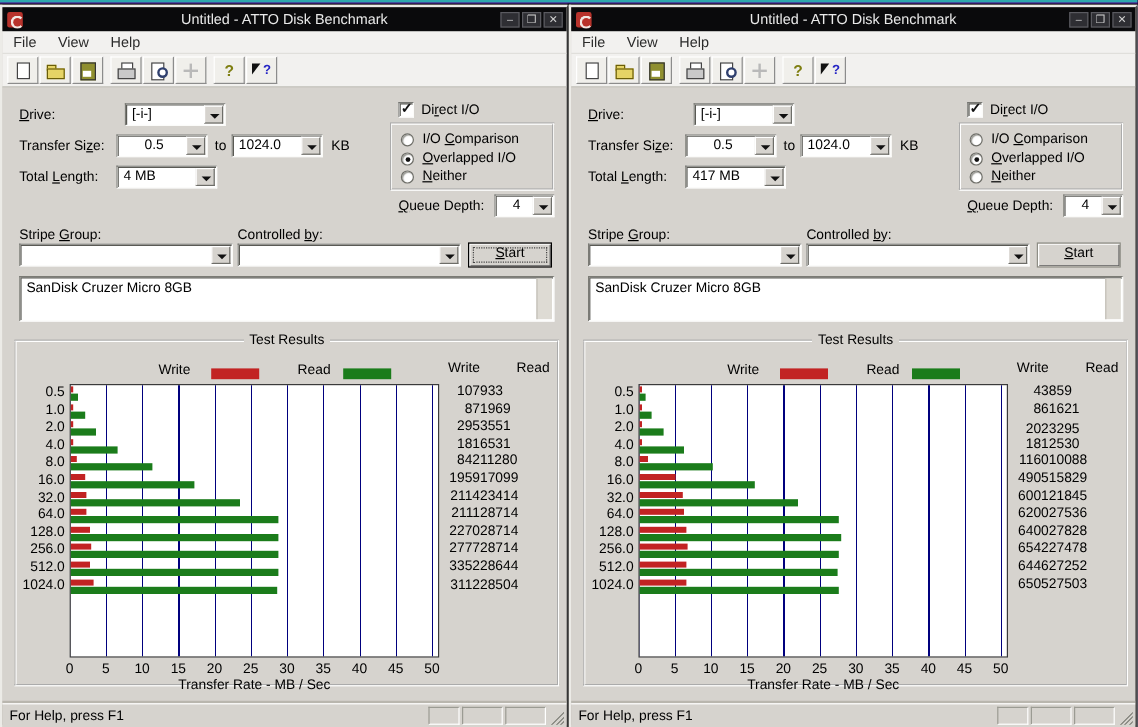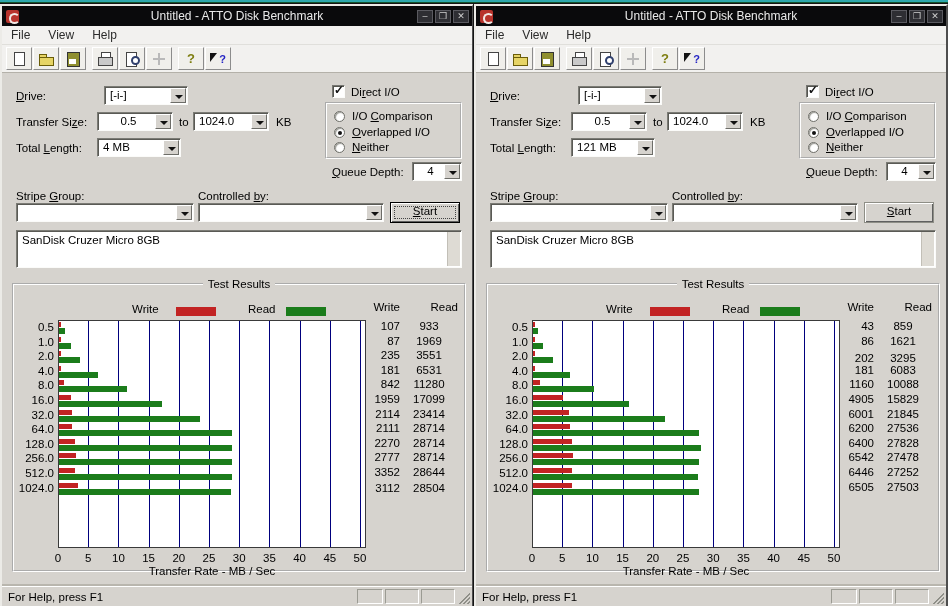--- a/index.html
+++ b/index.html
@@ -1,18 +1,18 @@
 <!DOCTYPE html>
 <html style="--grid: #00007d; --titlebar: #0a0a0c; --face: #d6d3ce; --teal: #2ea8ad;"><head>
 <meta charset="utf-8">
 <style>
   * { margin:0; padding:0; box-sizing:border-box; }
   html,body { width:948px; height:606px; overflow:hidden; }
   body { background:#000; font-family:"Liberation Sans", sans-serif; font-size:11.5px; color:#000; }
-  #desktop { position:relative; width:948px; height:606px; background:#14532d; border-top:2px solid var(--teal,#2ea8ad); }
+  #desktop { position:relative; width:948px; height:606px; background:#4c1d95; border-top:2px solid var(--teal,#2ea8ad); }
 
   .window { position:absolute; top:2px; width:474px; height:604px; background:var(--face,#d6d3ce);
             border:2px solid; border-color:#ecebe7 #4e4e4e #4e4e4e #ecebe7; box-shadow:0 0 0 1px #141414; }
 
   
   .titlebar { position:relative; height:20px; background:var(--titlebar,#0a0a0c); display:flex; align-items:center; }
   .app-icon { position:relative; width:13px; height:13px; margin-left:4px; background:#b8332c; border-radius:2px; flex:0 0 auto; }
   .app-icon::before { content:""; position:absolute; left:3px; top:3px; width:7px; height:7px; border:2px solid #f2e8e4; border-right-color:transparent; border-radius:50%; }
   .title-text { position:absolute; left:0; right:0; text-align:center; color:#e9e9e9; font-size:12px; }
   .winbtns { margin-left:auto; margin-right:3px; display:flex; gap:2px; z-index:2; }
@@ -81,21 +81,21 @@
   .ylabels { position:absolute; left:0; top:30px; width:40px; }
   .ylabels div { position:absolute; right:0; width:40px; height:14.6px; line-height:14.6px; text-align:right; font-size:11.5px; }
   .rows { position:absolute; left:45px; top:31px; width:302px; }
   .brow { position:absolute; left:0; width:302px; height:14.6px; }
   .bar { position:absolute; left:0; }
   .bar.w { top:1px; height:5px; }
   .bar.r { top:7px; height:6px; }
   .vals { position:absolute; left:336px; top:29px; width:114px; }
   .vrow { position:absolute; width:114px; height:14.6px; line-height:14.6px; display:flex; font-size:11.5px; }
   .vrow .vw { width:50px; text-align:right; }
-  .vrow .vr { width:58px; text-align:center; }
+  .vrow .vr { width:58px; text-align:left; }
   .xticks { position:absolute; top:262px; left:0; }
   .xticks span { position:absolute; width:26px; margin-left:-13px; text-align:center; font-size:11.5px; }
   .xaxis-label { position:absolute; left:44px; top:275px; width:308px; text-align:center; font-size:11.5px; }
 
   
   .statusbar { position:absolute; left:0; right:0; bottom:0; height:20px; background:var(--face,#d6d3ce);
                border-top:1px solid #fff; box-shadow:0 -2px 0 #b9b6ae; display:flex; align-items:center; }
   .status-text { margin-left:6px; }
   .status-panes { margin-left:auto; display:flex; gap:2px; align-items:center; margin-right:2px; }
   .pane { height:15px; border:1px solid; border-color:#9b9b93 #fff #fff #9b9b93; }
@@ -296,21 +296,21 @@
       <div class="vals">
             <div class="vrow" style="top: 0px;">
               <span class="vw">107</span>
               <span class="vr">933</span>
             </div>
             <div class="vrow" style="top: 14.6px;">
               <span class="vw">87</span>
               <span class="vr">1969</span>
             </div>
             <div class="vrow" style="top: 29.2px;">
-              <span class="vw">235</span>
+              <span class="vw">295</span>
               <span class="vr">3551</span>
             </div>
             <div class="vrow" style="top: 43.8px;">
               <span class="vw">181</span>
               <span class="vr">6531</span>
             </div>
             <div class="vrow" style="top: 58.4px;">
               <span class="vw">842</span>
               <span class="vr">11280</span>
             </div>
@@ -424,21 +424,21 @@
       <span class="cbtn"></span>
     </div>
     <div class="lbl" style="left:177px;top:43px">to</div>
     <div class="combo" style="left:191px;top:39px;width:76px">
       <span class="cval">1024.0</span>
       <span class="cbtn"></span>
     </div>
     <div class="lbl" style="left:274px;top:43px">KB</div>
     <div class="lbl" style="left:14px;top:69px">Total <u>L</u>ength:</div>
     <div class="combo" style="left:95px;top:65px;width:84px">
-      <span class="cval">121 MB</span>
+      <span class="cval">417 MB</span>
       <span class="cbtn"></span>
     </div>
 
     <div class="checkbox" style="left:330px;top:12px">
       <span class="mark">✓</span>
     </div>
     <div class="lbl" style="left:349px;top:13px">Di<u>r</u>ect I/O</div>
     <div class="radio-frame" style="left:323px;top:29px;width:137px;height:57px">
           <div class="radio-row" style="top: 6px;">
             <span class="radio"></span>
@@ -563,21 +563,21 @@
             <div class="vrow" style="top: 14.6px;">
               <span class="vw">86</span>
               <span class="vr">1621</span>
             </div>
             <div class="vrow" style="top: 32px;">
               <span class="vw">202</span>
               <span class="vr">3295</span>
             </div>
             <div class="vrow" style="top: 43.8px;">
               <span class="vw">181</span>
-              <span class="vr">6083</span>
+              <span class="vr">2530</span>
             </div>
             <div class="vrow" style="top: 58.4px;">
               <span class="vw">1160</span>
               <span class="vr">10088</span>
             </div>
             <div class="vrow" style="top: 73px;">
               <span class="vw">4905</span>
               <span class="vr">15829</span>
             </div>
             <div class="vrow" style="top: 87.6px;">

